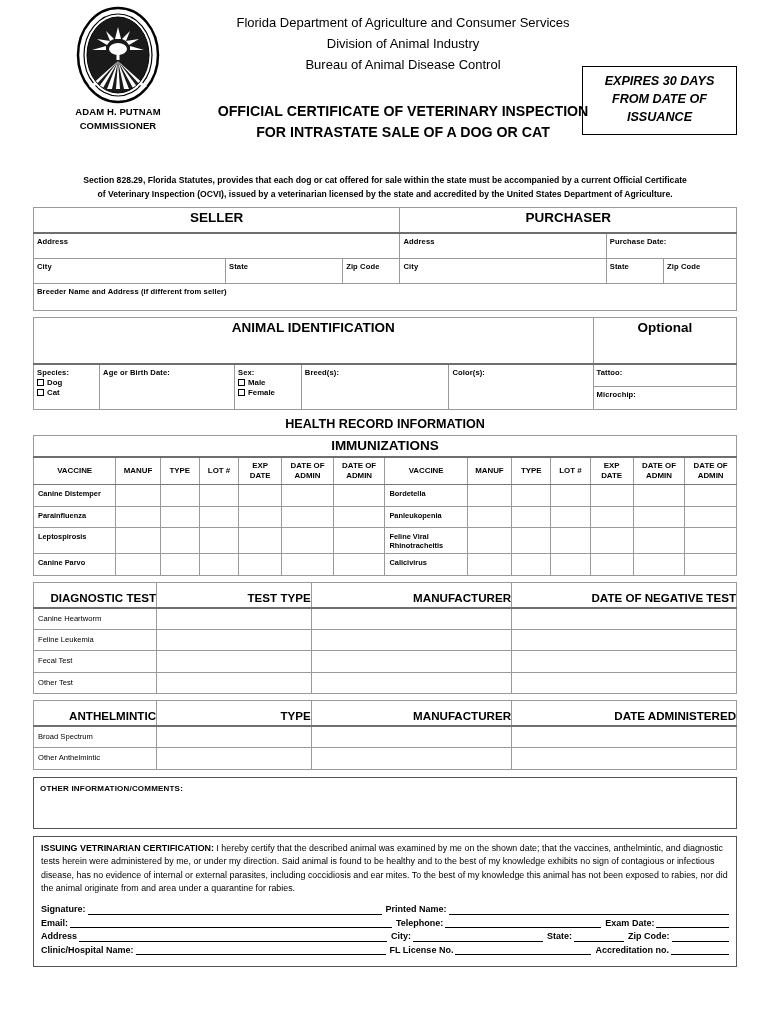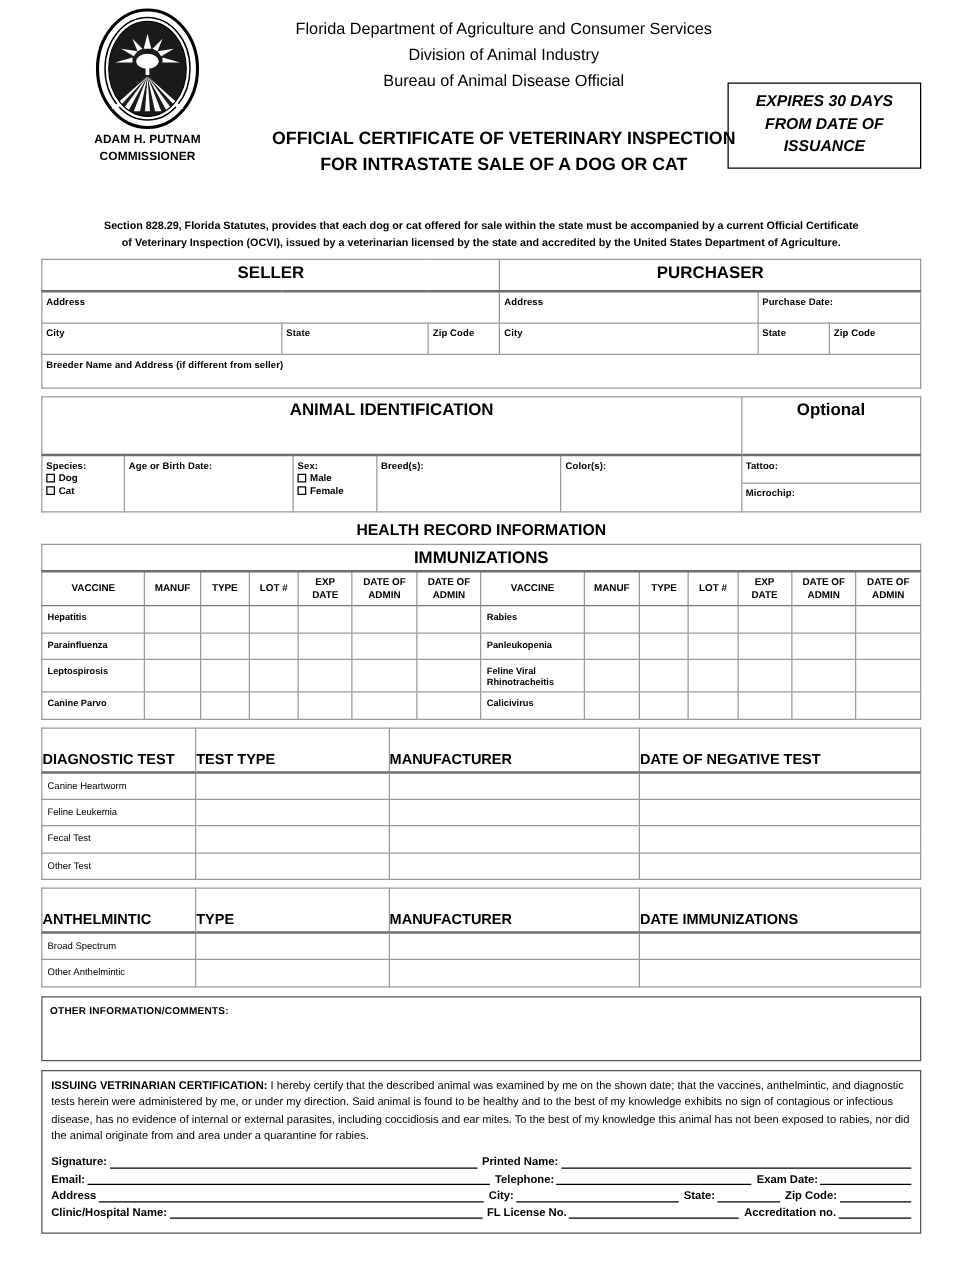--- a/index.html
+++ b/index.html
@@ -58,21 +58,21 @@
 
   .hri { text-align:center; font-size:12.6px; font-weight:bold; margin:7px 0 4px; }
 
   
   .imm .hdr td { text-align:center; font-size:7.9px; font-weight:bold; padding:3px 1px 4px; line-height:1.2; border-bottom:1.6px solid #777; vertical-align:middle; }
   .imm td { height:21.5px; }
   .imm .lbl { font-size:7.4px; font-weight:bold; padding:4px 2px 0 4px; line-height:1.22; }
   .imm .tall td { height:26px; }
 
   
-  .dt .hdr td { text-align:left; font-size:11.6px; font-weight:bold; padding:18px 0 3px; border-bottom:2.2px solid #6e6e6e; }
+  .dt .hdr td { text-align:right; font-size:11.6px; font-weight:bold; padding:8px 0 3px; border-bottom:2.2px solid #6e6e6e; }
   .dt td { height:21.5px; }
   .dt .lbl { font-size:7.6px; font-weight:normal; padding:5px 2px 0 4px; }
 
   
   .comments { margin-top:7px; border:1.4px solid #555; height:52px; padding:6px 0 0 6px; }
   .comments-label { font-size:8px; font-weight:bold; letter-spacing:.2px; }
 
   
   .certbox { margin-top:7px; border:1.4px solid #555; padding:5px 7px 7px; }
   .certpara { font-size:8.9px; line-height:1.52; text-align:left; }
@@ -122,21 +122,21 @@
         </g>
         <ellipse cx="43" cy="50" rx="31" ry="38" fill="none" stroke="#000" stroke-width="1"></ellipse>
       </svg>
       <div class="seal-name">ADAM H. PUTNAM</div>
       <div class="seal-name">COMMISSIONER</div>
     </div>
 
     <div class="org-lines">
       <div>Florida Department of Agriculture and Consumer Services</div>
       <div>Division of Animal Industry</div>
-      <div>Bureau of Animal Disease Official</div>
+      <div>Bureau of Animal Disease Control</div>
     </div>
 
     <div class="cert-title">
       <div>OFFICIAL CERTIFICATE OF VETERINARY INSPECTION</div>
       <div>FOR INTRASTATE SALE OF A DOG OR CAT</div>
     </div>
 
     <div class="expires-box">
       <div>EXPIRES 30 DAYS</div>
       <div>FROM DATE OF</div>
@@ -252,28 +252,28 @@
       <td><span>DATE OF</span><br><span>ADMIN</span></td>
       <td>VACCINE</td>
       <td>MANUF</td>
       <td>TYPE</td>
       <td>LOT #</td>
       <td><span>EXP</span><br><span>DATE</span></td>
       <td><span>DATE OF</span><br><span>ADMIN</span></td>
       <td><span>DATE OF</span><br><span>ADMIN</span></td>
     </tr>
     <tr>
-      <td class="lbl">Hepatitis</td>
-      <td></td>
-          <td></td>
-          <td></td>
-      <td></td>
-          <td></td>
-          <td></td>
-      <td class="lbl">Rabies</td>
+      <td class="lbl">Canine Distemper</td>
+      <td></td>
+          <td></td>
+          <td></td>
+      <td></td>
+          <td></td>
+          <td></td>
+      <td class="lbl">Bordetella</td>
       <td></td>
           <td></td>
           <td></td>
       <td></td>
           <td></td>
           <td></td>
     </tr>
     <tr>
       <td class="lbl">Parainfluenza</td>
       <td></td>
@@ -371,21 +371,21 @@
         <col style="width:17.5%">
         <col style="width:22%">
         <col style="width:28.5%">
         <col style="width:32%">
       </colgroup>
     <tbody>
         <tr class="hdr">
       <td>ANTHELMINTIC</td>
       <td>TYPE</td>
       <td>MANUFACTURER</td>
-      <td>DATE IMMUNIZATIONS</td>
+      <td>DATE ADMINISTERED</td>
     </tr>
     <tr>
       <td class="lbl">Broad Spectrum</td>
       <td></td>
           <td></td>
           <td></td>
     </tr>
     <tr>
       <td class="lbl">Other Anthelmintic</td>
       <td></td>

